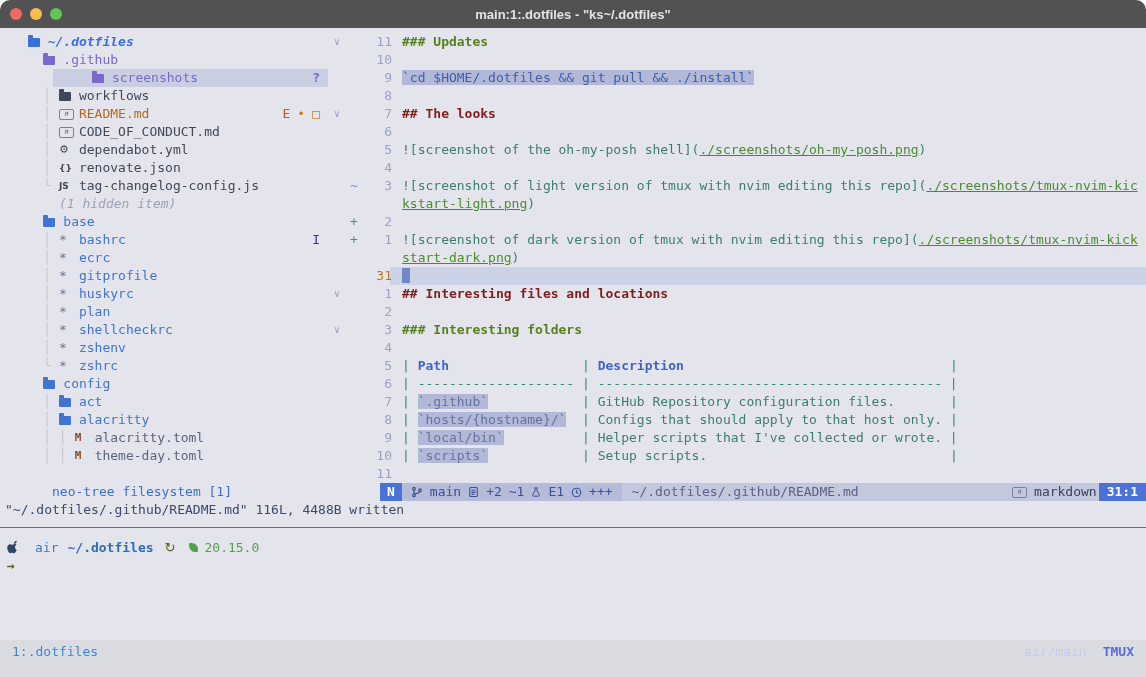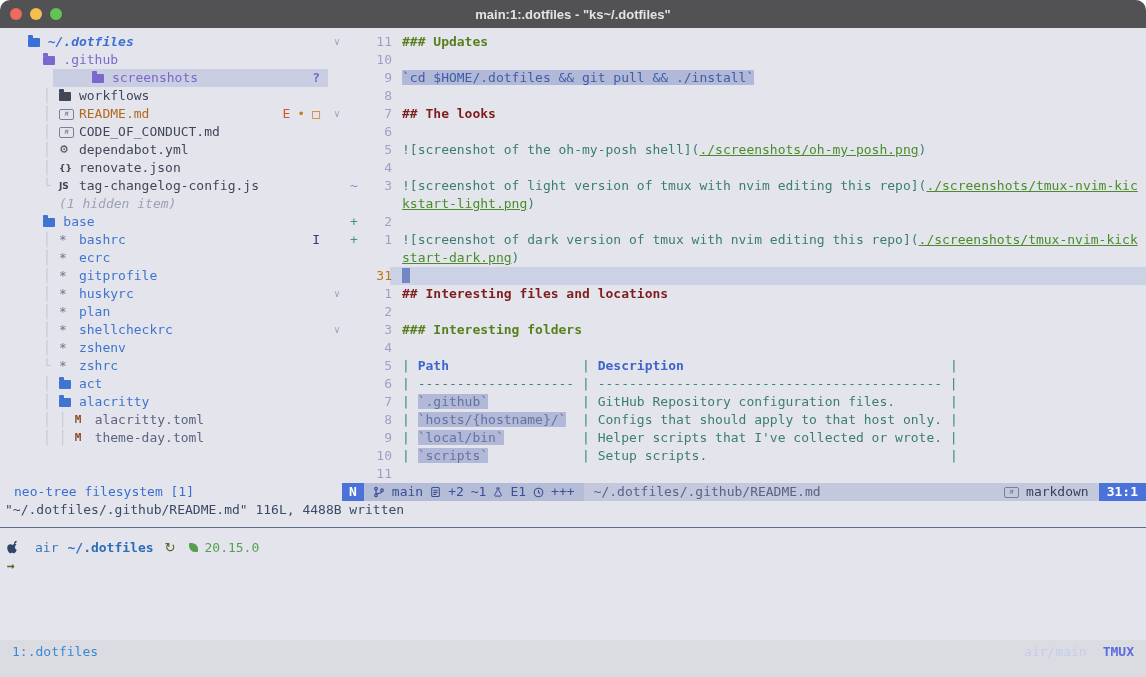--- a/index.html
+++ b/index.html
@@ -49,27 +49,27 @@
   .erow.cur{background:linear-gradient(90deg,transparent 62px,#ccd2e6 62px);}
   .erow.cur .enum{color:#bf750f;font-weight:normal;}
   .cursor{display:inline-block;width:8px;height:15px;background:#7187c6;vertical-align:-3px;}
   .h2{color:#7f1d1d;font-weight:bold;} .h3{color:#567f1d;font-weight:bold;}
   .mdbody{color:#3a7d72;} .mdlink{color:#4a8c2c;text-decoration:underline;}
   .tpipe{color:#35897d;} .th{color:#3e63cc;font-weight:bold;}
   .codespan{background:#b1b8d8;color:#66739f;}
   .vsel{background:#b1b8d8;color:#3f5ea6;}
   
   .statusrow{display:flex;height:18px;line-height:18px;flex:none;}
-  .tree-status{width:328px;flex:none;color:#3a6fd0;padding-left:14px;white-space:pre;}
+  .tree-status{width:328px;flex:none;color:#3a6fd0;padding-left:4px;white-space:pre;margin-left:48px;}
   .vim-status{flex:1;display:flex;background:#c3c8dd;color:#5a6285;min-width:0;}
   .mode-badge{background:#4a72d8;color:#fff;font-weight:bold;padding:0 7px;flex:none;}
   .git-seg{background:#b5bcd7;color:#3c5093;display:flex;align-items:center;padding:0 9px;gap:7px;flex:none;}
   .git-seg svg{flex:none;}
   .path-seg{padding-left:10px;flex:1;overflow:hidden;}
-  .ft-seg{display:flex;align-items:center;gap:7px;color:#39415c;padding-right:10px;flex:none;}
+  .ft-seg{display:flex;align-items:center;gap:7px;color:#39415c;padding-right:2px;flex:none;}
   .pos-badge{background:#4a72d8;color:#fff;font-weight:bold;padding:0 8px;flex:none;}
   
   .msg{height:18px;line-height:18px;padding-left:5px;color:#3d4a66;white-space:pre;flex:none;}
   .sep{border-top:1px solid #5b6b8c;margin-top:8px;flex:none;}
   .shell{flex:none;margin-top:10px;}
   .prompt-line{display:flex;align-items:center;height:18px;padding-left:7px;}
   .p-host{color:#3b77bb;margin-left:16px;}
   .p-cwd{color:#2f6cb8;font-weight:bold;margin-left:9px;}
   .p-git{color:#57661f;margin-left:11px;font-family:"DejaVu Sans",sans-serif;}
   .leaf{width:9px;height:9px;background:#55a050;border-radius:1px 70% 1px 70%;margin-left:14px;flex:none;}
@@ -194,20 +194,25 @@
         </div>
         <div class="trow">
           <span class="guide">    │ </span>
           <span class="ticon star"><span>*</span></span>
           <span class="tlabel t-blue">zshenv</span>
         </div>
         <div class="trow">
           <span class="guide">    └ </span>
           <span class="ticon star"><span>*</span></span>
           <span class="tlabel t-blue">zshrc</span>
+        </div>
+        <div class="trow">
+          <span class="guide">    </span>
+          <span class="ticon t-blue"><i class="ic-folder"></i></span>
+          <span class="tlabel t-blue">config</span>
         </div>
         <div class="trow">
           <span class="guide">    │ </span>
           <span class="ticon t-blue"><i class="ic-folder"></i></span>
           <span class="tlabel t-blue">act</span>
         </div>
         <div class="trow">
           <span class="guide">    │ </span>
           <span class="ticon t-blue"><i class="ic-folder"></i></span>
           <span class="tlabel t-blue">alacritty</span>

